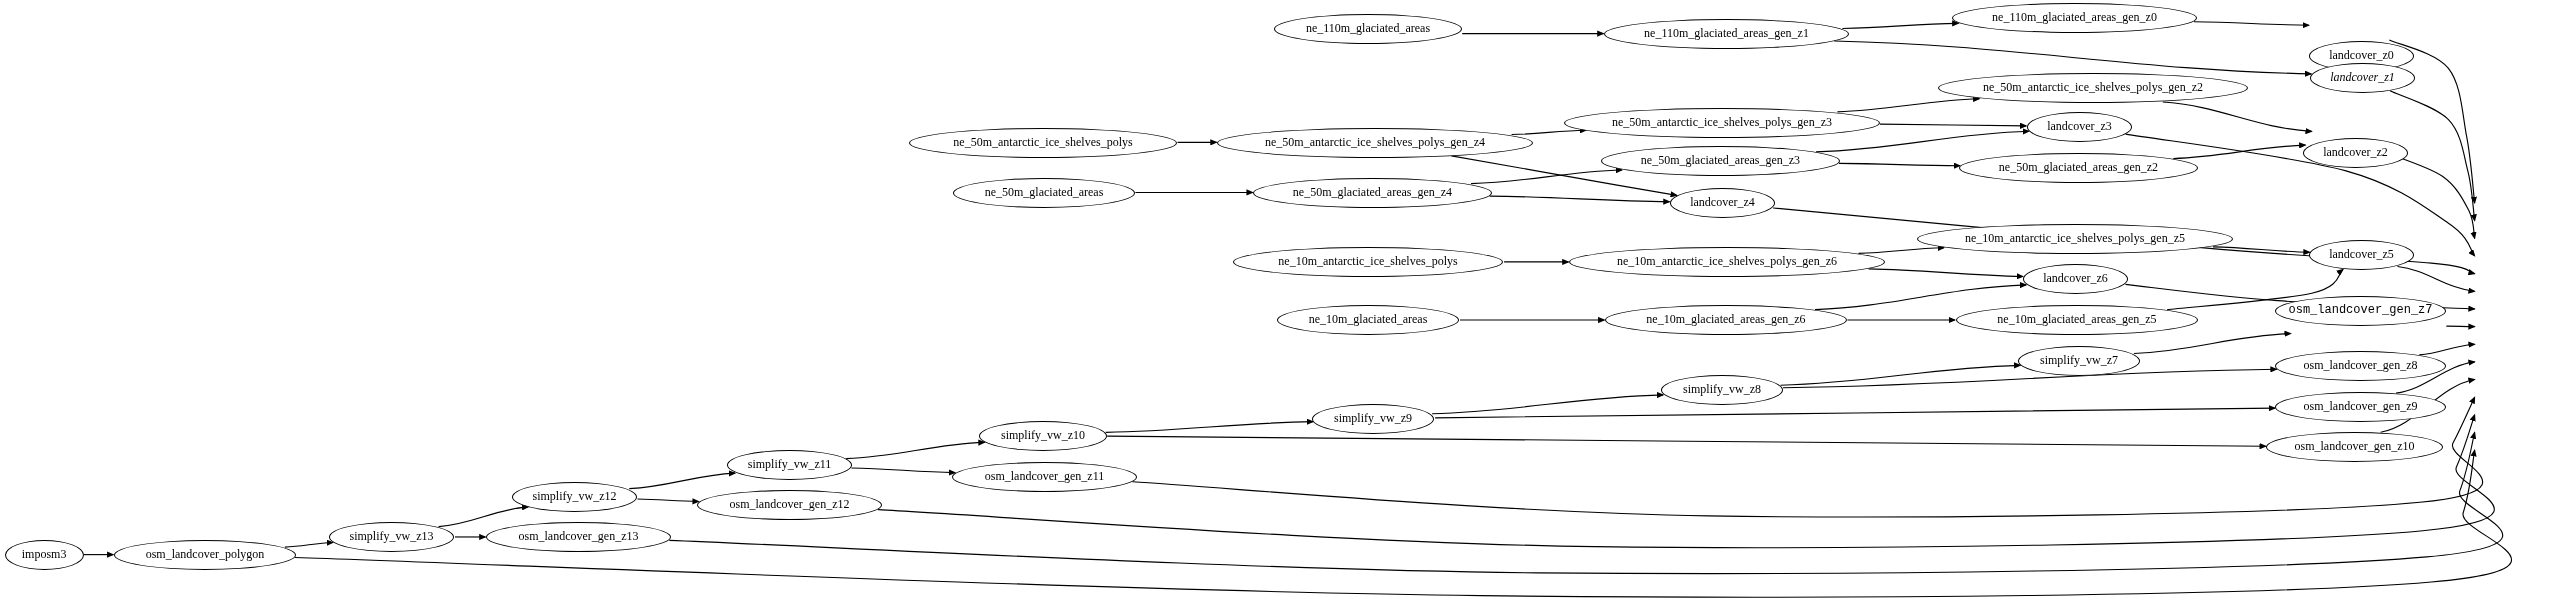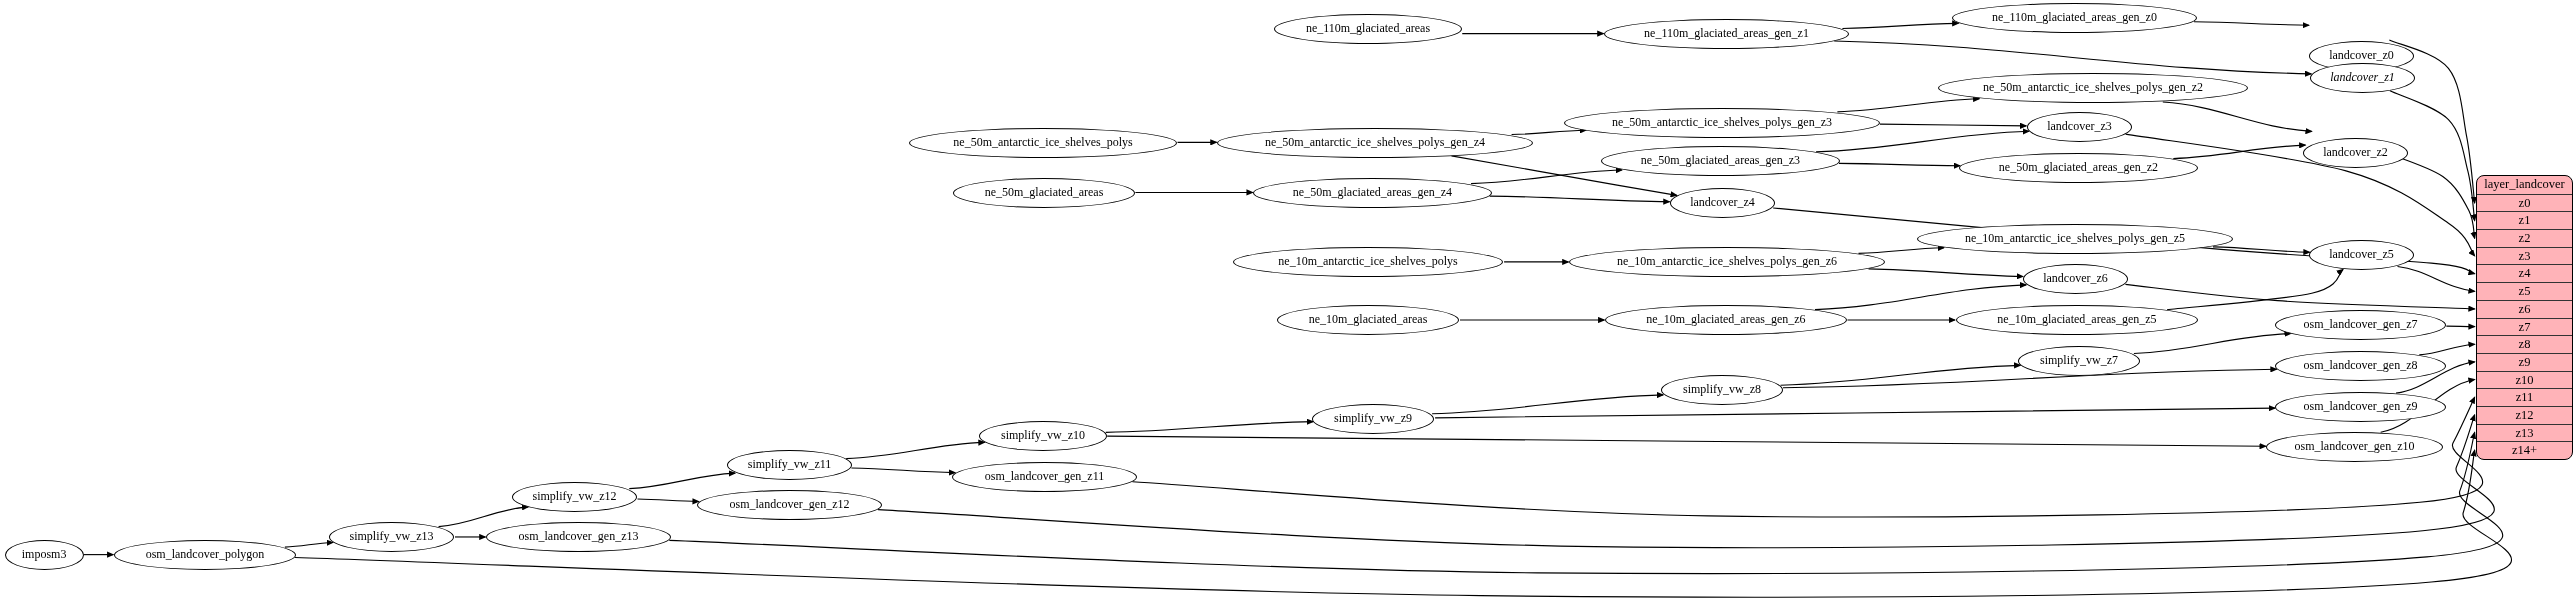--- a/index.html
+++ b/index.html
@@ -121,49 +121,31 @@
       <div class="node" style="left: 1253px; top: 178px; width: 239px; height: 30px; line-height: 27px;">ne_50m_glaciated_areas_gen_z4</div>
       <div class="node" style="left: 1670px; top: 188px; width: 105px; height: 30px; line-height: 27px;">landcover_z4</div>
       <div class="node" style="left: 1233px; top: 247px; width: 270px; height: 30px; line-height: 27px;">ne_10m_antarctic_ice_shelves_polys</div>
       <div class="node" style="left: 1569px; top: 247px; width: 316px; height: 30px; line-height: 27px;">ne_10m_antarctic_ice_shelves_polys_gen_z6</div>
       <div class="node" style="left: 1917px; top: 224px; width: 316px; height: 30px; line-height: 27px;">ne_10m_antarctic_ice_shelves_polys_gen_z5</div>
       <div class="node" style="left: 2309px; top: 240px; width: 105px; height: 30px; line-height: 27px;">landcover_z5</div>
       <div class="node" style="left: 2023px; top: 264px; width: 105px; height: 30px; line-height: 27px;">landcover_z6</div>
       <div class="node" style="left: 1277px; top: 305px; width: 182px; height: 30px; line-height: 27px;">ne_10m_glaciated_areas</div>
       <div class="node" style="left: 1605px; top: 305px; width: 242px; height: 30px; line-height: 27px;">ne_10m_glaciated_areas_gen_z6</div>
       <div class="node" style="left: 1956px; top: 305px; width: 242px; height: 30px; line-height: 27px;">ne_10m_glaciated_areas_gen_z5</div>
-      <div class="node" style="left: 2275px; top: 310px; width: 171px; height: 30px; line-height: 27px;">osm_landcover_gen_z7</div>
+      <div class="node" style="left: 2275px; top: 296px; width: 171px; height: 30px; line-height: 27px; font-family: Liberation Mono, monospace;">osm_landcover_gen_z7</div>
       <div class="node" style="left: 2018px; top: 346px; width: 122px; height: 30px; line-height: 27px;">simplify_vw_z7</div>
       <div class="node" style="left: 2275px; top: 351px; width: 171px; height: 30px; line-height: 27px;">osm_landcover_gen_z8</div>
       <div class="node" style="left: 1661px; top: 375px; width: 122px; height: 30px; line-height: 27px;">simplify_vw_z8</div>
       <div class="node" style="left: 2275px; top: 392px; width: 171px; height: 30px; line-height: 27px;">osm_landcover_gen_z9</div>
       <div class="node" style="left: 1312px; top: 404px; width: 122px; height: 30px; line-height: 27px;">simplify_vw_z9</div>
       <div class="node" style="left: 979px; top: 421px; width: 128px; height: 30px; line-height: 27px;">simplify_vw_z10</div>
       <div class="node" style="left: 2266px; top: 432px; width: 177px; height: 30px; line-height: 27px;">osm_landcover_gen_z10</div>
       <div class="node" style="left: 727px; top: 450px; width: 125px; height: 30px; line-height: 27px;">simplify_vw_z11</div>
       <div class="node" style="left: 952px; top: 462px; width: 185px; height: 30px; line-height: 27px;">osm_landcover_gen_z11</div>
       <div class="node" style="left: 512px; top: 482px; width: 125px; height: 30px; line-height: 27px;">simplify_vw_z12</div>
       <div class="node" style="left: 697px; top: 490px; width: 185px; height: 30px; line-height: 27px;">osm_landcover_gen_z12</div>
       <div class="node" style="left: 329px; top: 522px; width: 125px; height: 30px; line-height: 27px;">simplify_vw_z13</div>
       <div class="node" style="left: 486px; top: 522px; width: 185px; height: 30px; line-height: 27px;">osm_landcover_gen_z13</div>
       <div class="node" style="left: 4.6px; top: 540px; width: 79px; height: 30px; line-height: 27px;">imposm3</div>
       <div class="node" style="left: 114px; top: 540px; width: 182px; height: 30px; line-height: 27px;">osm_landcover_polygon</div>
     </div>
-<div class="ltable" style="left: 2476px; top: 175px; width: 97px; background: rgb(255, 179, 184);">
-      <div class="trow" style="height: 17.7px; line-height: 17.7px;">layer_landcover</div>
-      <div class="trow" style="height: 17.7px; line-height: 17.7px;">z0</div>
-      <div class="trow" style="height: 17.7px; line-height: 17.7px;">z1</div>
-      <div class="trow" style="height: 17.7px; line-height: 17.7px;">z2</div>
-      <div class="trow" style="height: 17.7px; line-height: 17.7px;">z3</div>
-      <div class="trow" style="height: 17.7px; line-height: 17.7px;">z4</div>
-      <div class="trow" style="height: 17.7px; line-height: 17.7px;">z5</div>
-      <div class="trow" style="height: 17.7px; line-height: 17.7px;">z6</div>
-      <div class="trow" style="height: 17.7px; line-height: 17.7px;">z7</div>
-      <div class="trow" style="height: 17.7px; line-height: 17.7px;">z8</div>
-      <div class="trow" style="height: 17.7px; line-height: 17.7px;">z9</div>
-      <div class="trow" style="height: 17.7px; line-height: 17.7px;">z10</div>
-      <div class="trow" style="height: 17.7px; line-height: 17.7px;">z11</div>
-      <div class="trow" style="height: 17.7px; line-height: 17.7px;">z12</div>
-      <div class="trow" style="height: 17.7px; line-height: 17.7px;">z13</div>
-      <div class="trow" style="height: 17.7px; line-height: 17.7px;">z14+</div>
-    </div>
   </div>
 
 
 </body></html>

